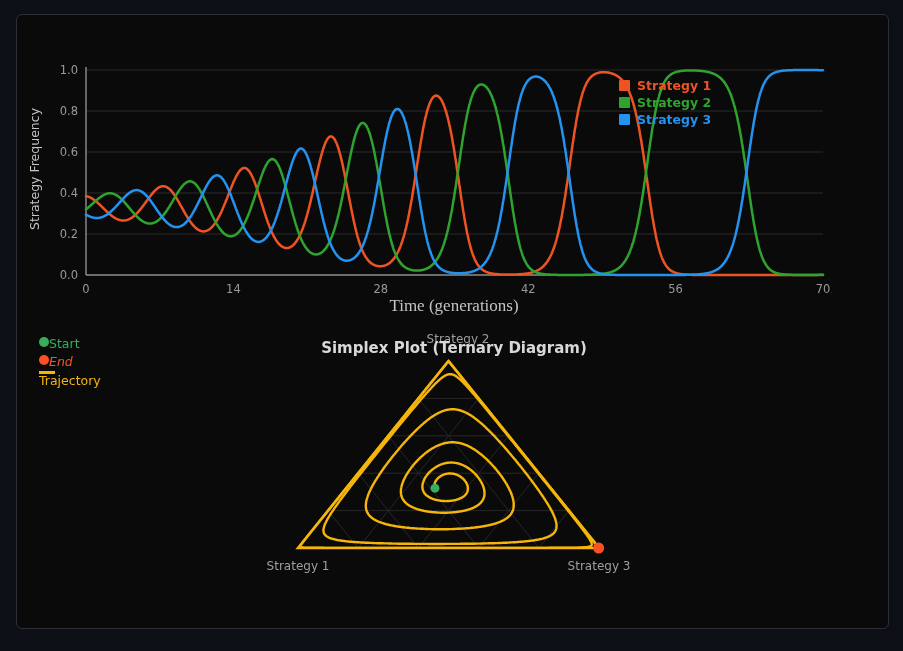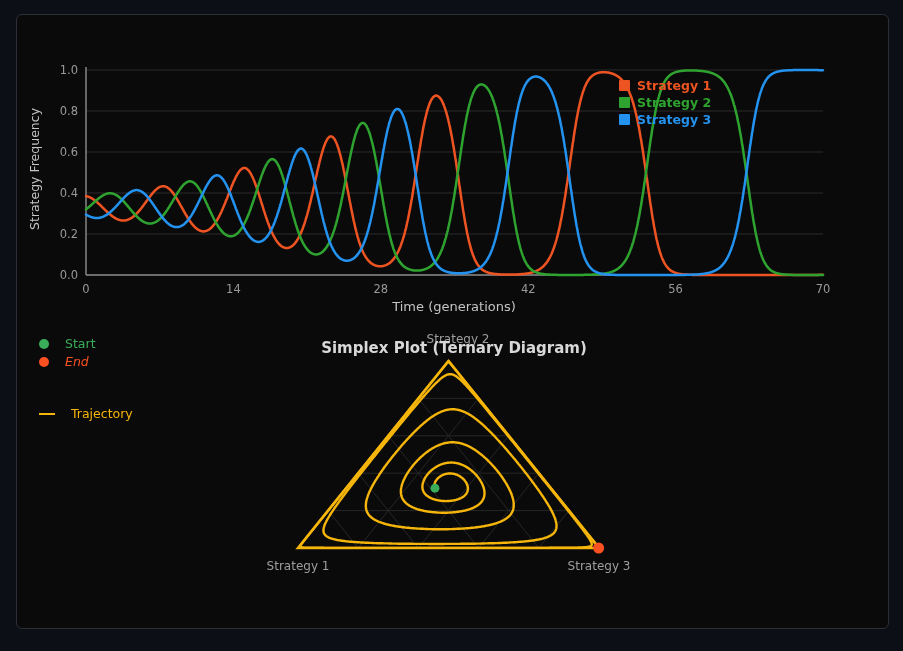--- a/index.html
+++ b/index.html
@@ -14,41 +14,41 @@
     background:#0a0a0b;border:1px solid #2c3036;border-radius:6px;
   }
   .card svg{position:absolute;left:0;top:0;}
   .overlay{position:absolute;white-space:nowrap;}
   .ylabel{
     left:17px;top:154px;transform:translate(-50%,-50%) rotate(-90deg);
     font-size:12.5px;color:#c4c4c4;
   }
   .xlabel{
     left:437px;top:291px;transform:translate(-50%,-50%);
-    font-size:13px;color:#c4c4c4;
+    font-size:17px;color:#c4c4c4;font-family:Liberation Serif, serif;
   }
   .legend1{left:602px;top:64px;}
   .lrow{display:flex;align-items:center;gap:7px;height:13px;margin-bottom:4px;}
   .sw{width:11px;height:11px;border-radius:1px;display:inline-block;flex:0 0 auto;}
   .ltext{font-size:12.5px;font-weight:600;line-height:13px;}
   .tern-title{
     left:437px;top:333px;transform:translate(-50%,-50%);
     font-size:15px;font-weight:bold;color:#d8d8d8;
   }
   .vlabel{font-size:12px;color:#9e9e9e;transform:translate(-50%,-50%);}
   .v2{left:441px;top:324px;}
   .v1{left:281px;top:551px;}
   .v3{left:582px;top:551px;}
-  .legend2-row{display:flex;align-items:center;gap:16px;position:absolute;left:22px;}
+  .legend2-row{display:flex;align-items:flex-start;gap:0;position:absolute;left:22px;}
   .dot{width:10px;height:10px;border-radius:50%;display:inline-block;flex:0 0 auto;}
   .dash{width:16px;height:2.5px;display:inline-block;flex:0 0 auto;}
   .l2text{font-size:12.5px;line-height:14px;}
   .r-start{top:322px;}
   .r-end{top:340px;font-style:italic;}
-  .r-traj{top:392px;}
+  .r-traj{top:356px;flex-direction:column;}
 </style>
 </head>
 <body>
 
 <div class="card">
 
   <svg id="charts" width="871" height="613" viewBox="0 0 871 613">
     <g id="g-top-grid">
         <line x1="69" x2="806" y1="219" y2="219" stroke="#2a2a2a" stroke-width="1.1"></line>
         <line x1="69" x2="806" y1="178" y2="178" stroke="#2a2a2a" stroke-width="1.1"></line>

